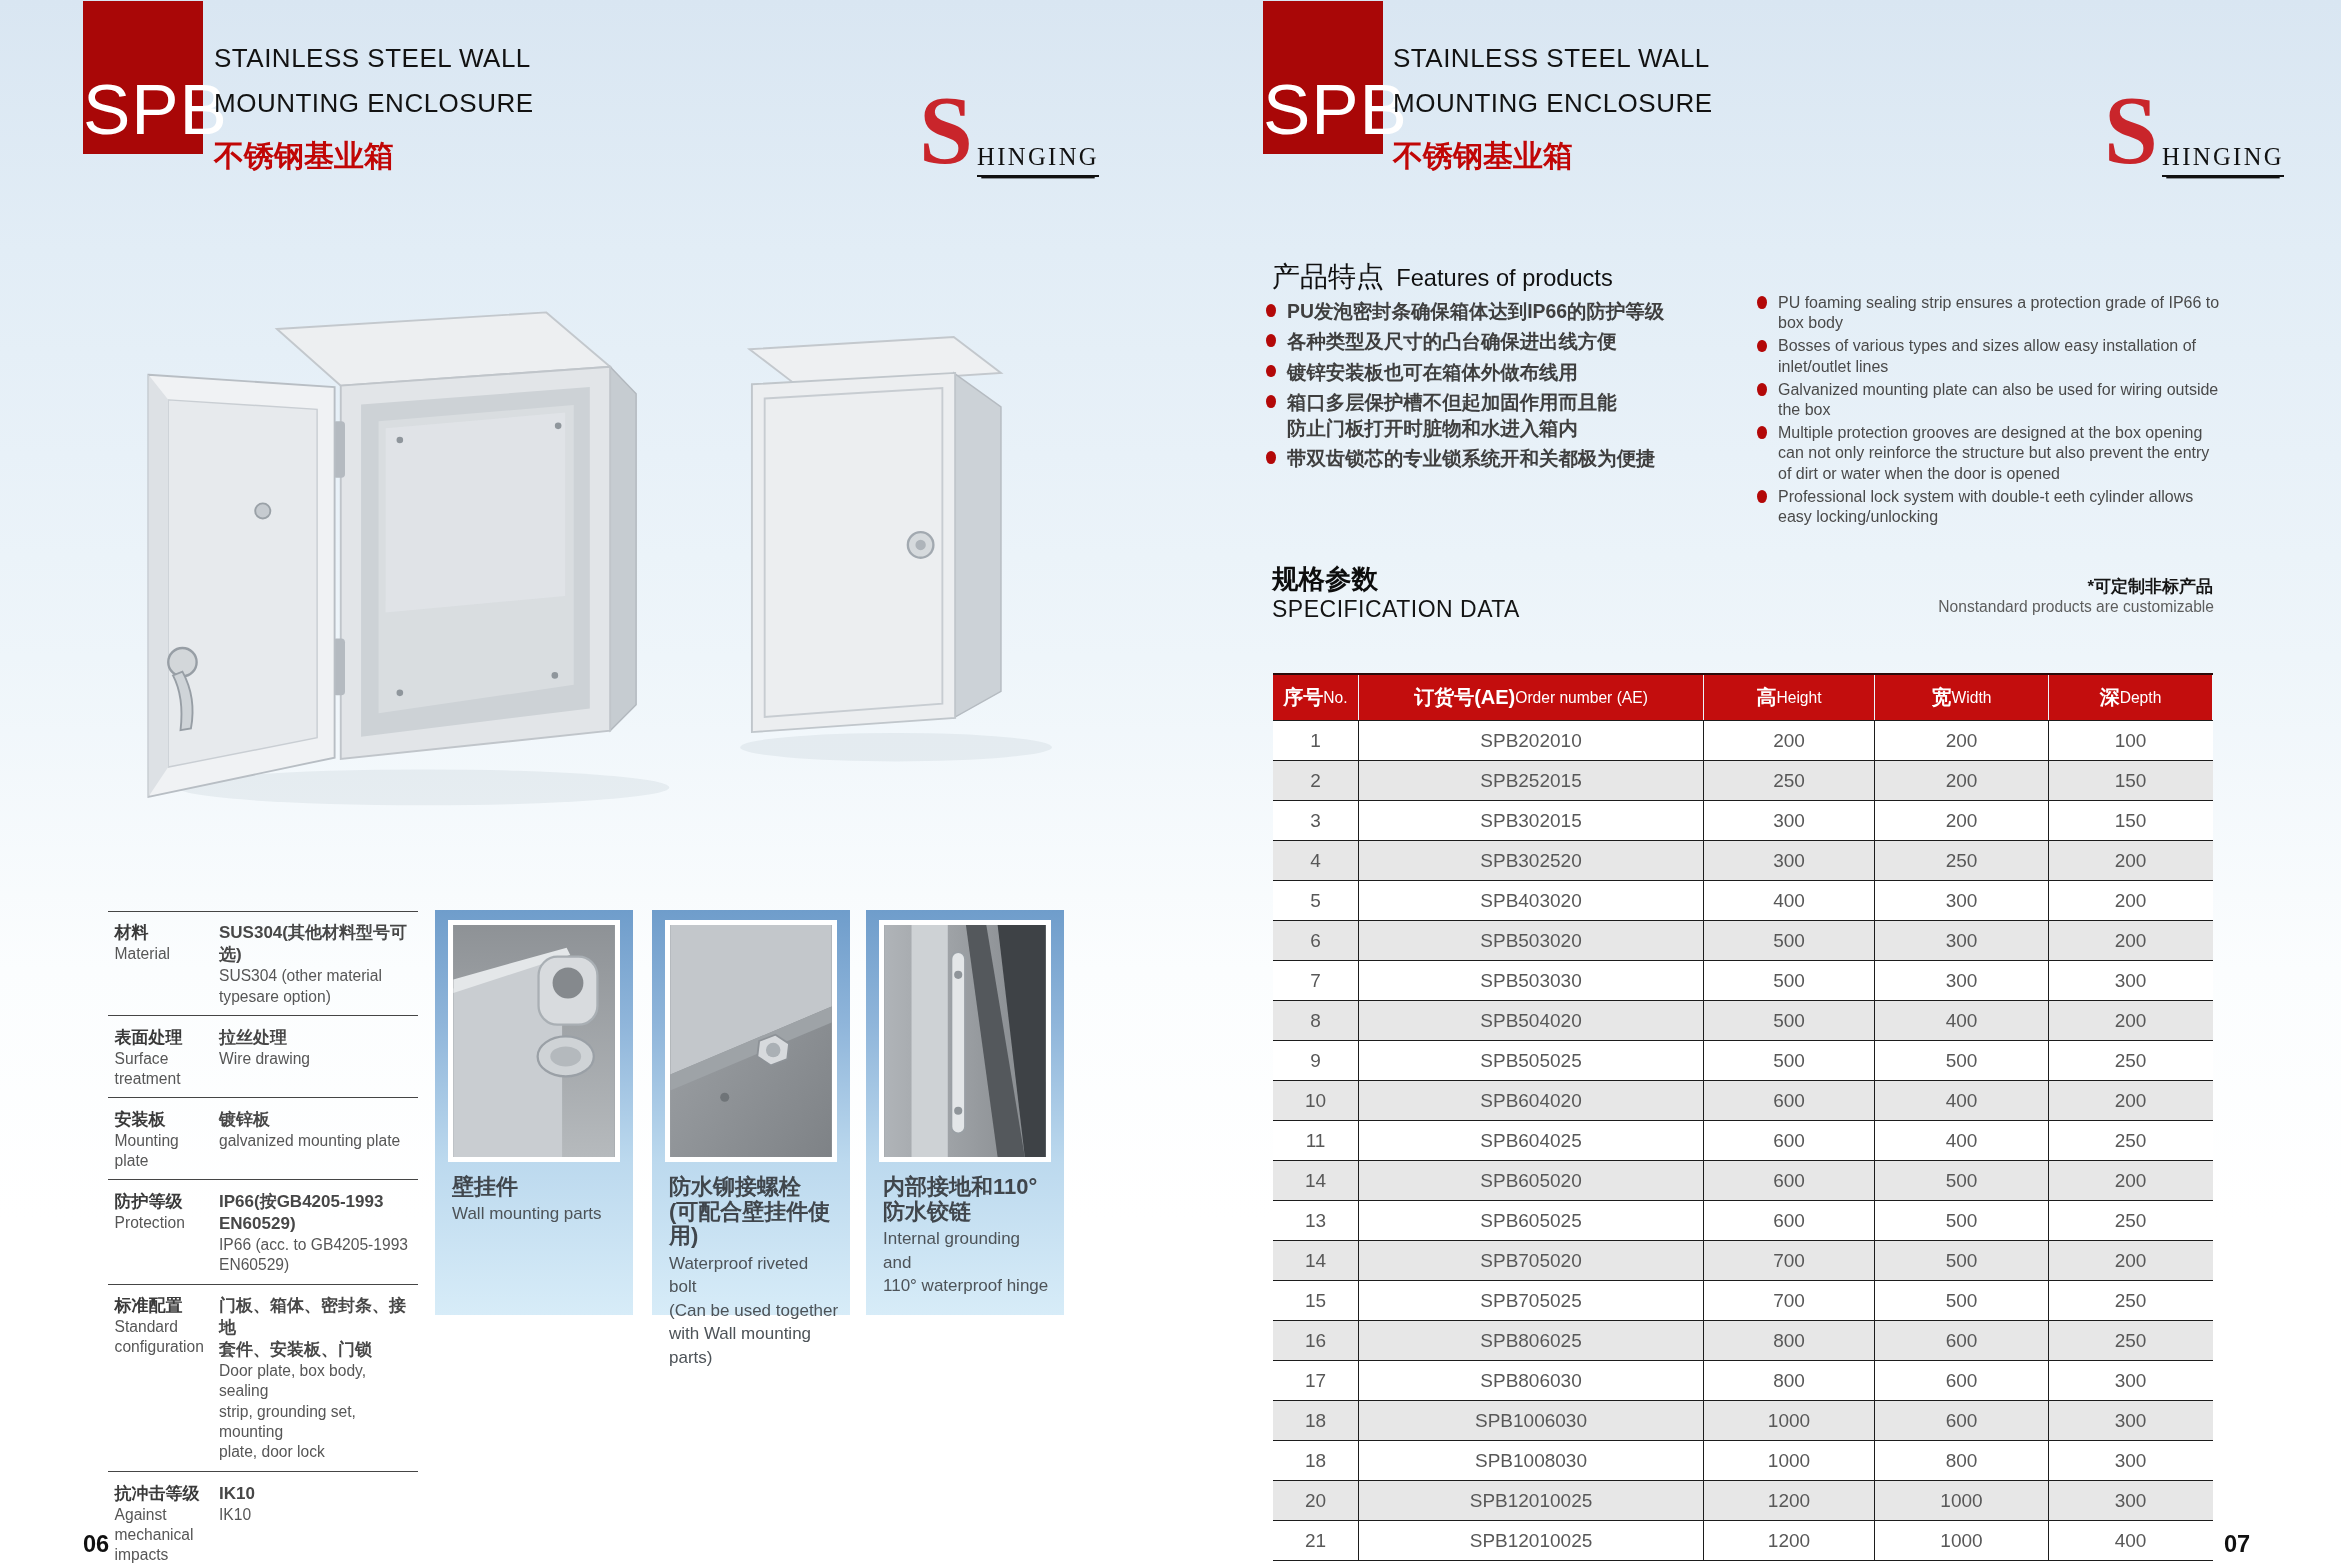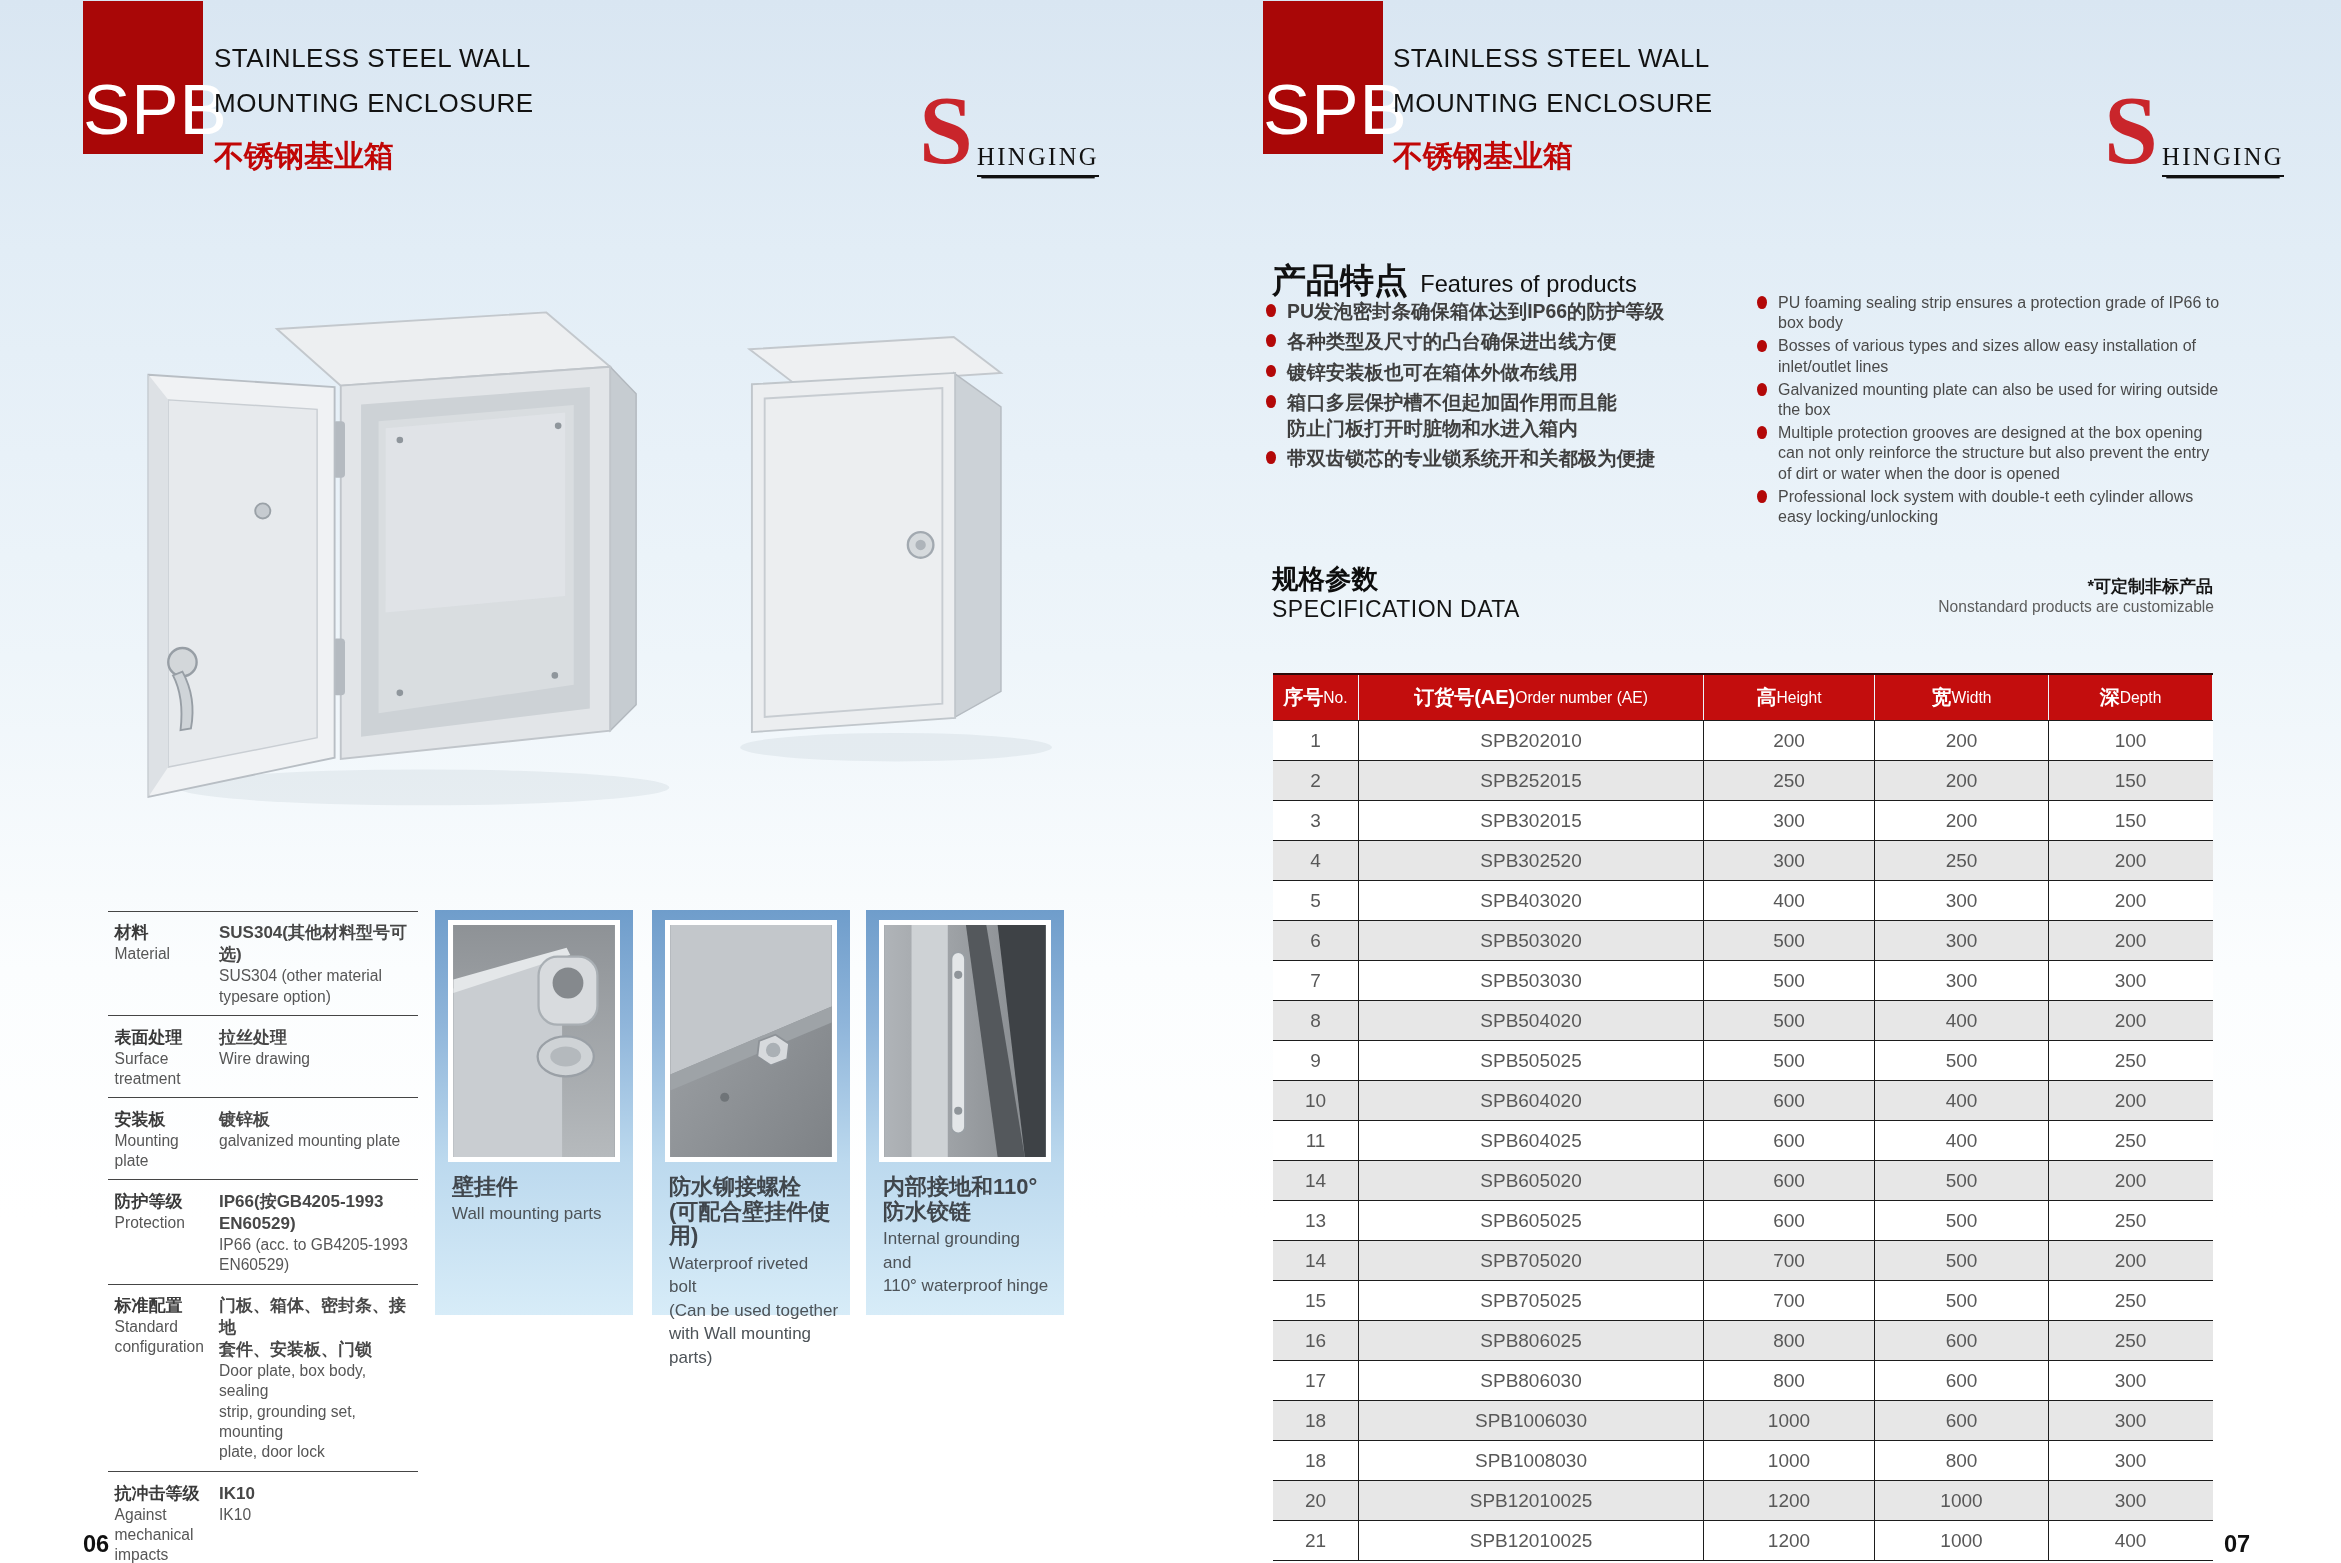--- a/index.html
+++ b/index.html
@@ -16,21 +16,21 @@
   .hd-sub{position:absolute;top:136px;font-size:30px;font-weight:bold;color:#c10606;}
   
   .logo{position:absolute;top:100px;width:151px;height:83px;}
   .logo .s{position:absolute;left:0;top:-24.6px;font-family:"Liberation Serif",serif;
     font-weight:bold;font-size:97px;color:#c9252b;}
   .logo .rest{position:absolute;left:58px;top:43px;font-family:"Liberation Serif",serif;
     font-size:24.6px;letter-spacing:2.4px;color:#111;padding-bottom:3.8px;
     border-bottom:2.4px solid #111;box-shadow:0 5.7px 0 -4.3px #111;}
   
   .feat-title{position:absolute;left:1272px;top:258px;}
-  .feat-title .cn{font-size:34px;font-weight:bold;color:#111;}
+  .feat-title .cn{font-size:28px;font-weight:normal;color:#111;}
   .feat-title .en{font-size:23.6px;color:#111;margin-left:12.3px;}
   .bullets{position:absolute;}
   .bullet-item{position:relative;padding-left:22px;white-space:pre-line;}
   .bullets-cn{left:1265px;top:298px;width:487px;}
   .bullets-cn .bullet-item{font-size:19.4px;font-weight:bold;color:#3f3f3f;line-height:26px;margin-bottom:4.3px;}
   .bullets-en{left:1756px;top:293px;width:501px;}
   .bullets-en .bullet-item{font-size:16px;color:#4a4a4a;line-height:20.3px;margin-bottom:2.8px;}
   .bullet-dot{position:absolute;left:0.9px;top:6.1px;width:10px;height:12.8px;border-radius:50%;background:#b30808;}
   .bullets-en .bullet-dot{top:3.3px;}
   

